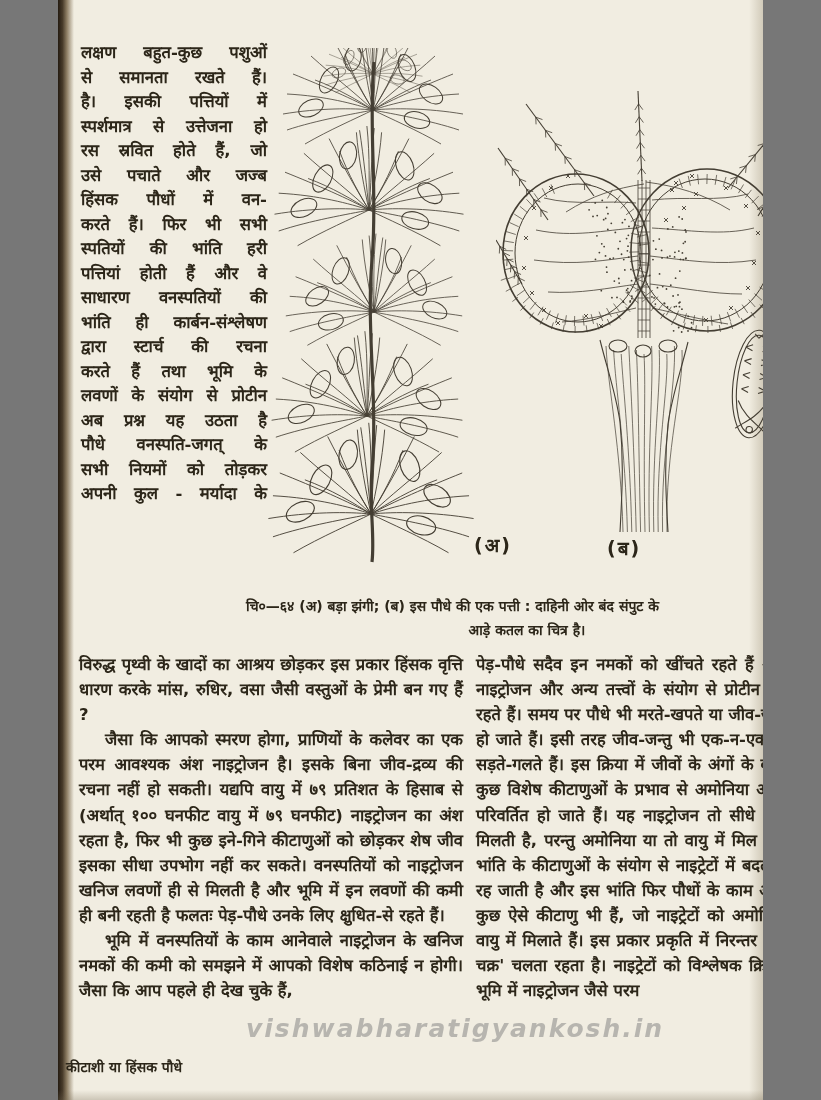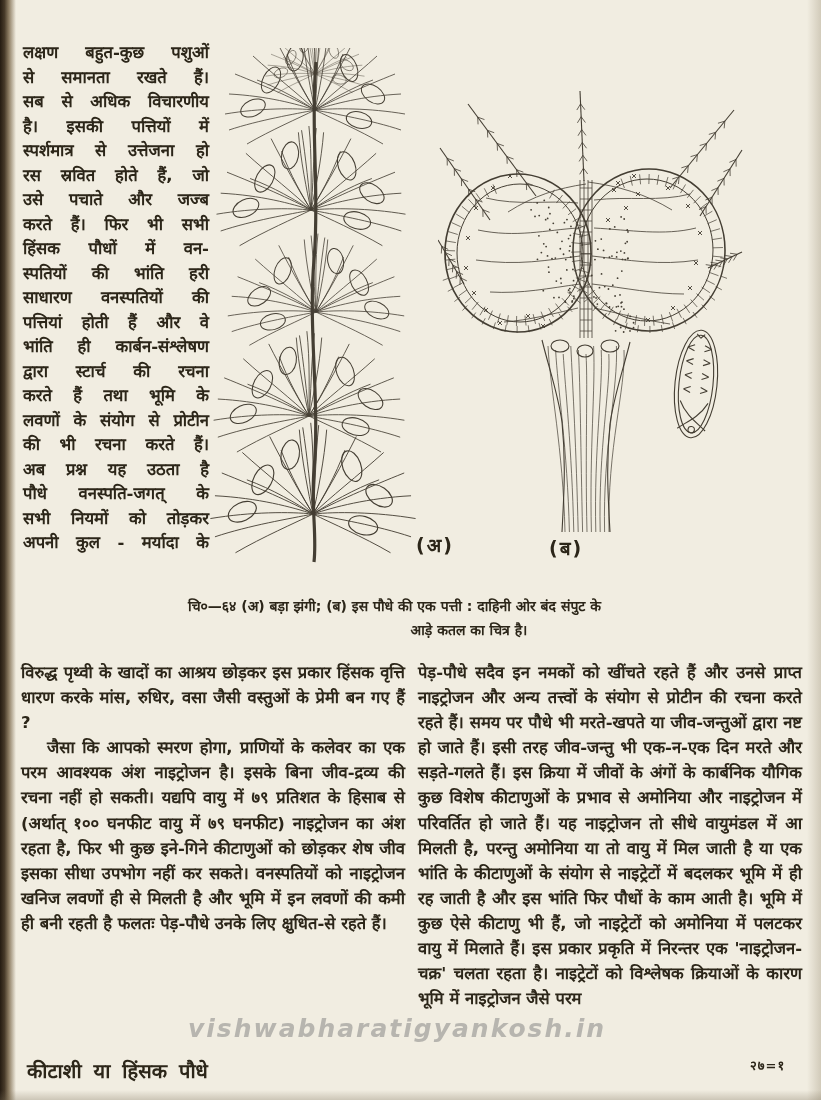--- a/index.html
+++ b/index.html
@@ -1,17 +1,17 @@
 <!DOCTYPE html>
 <html><head>
 <meta charset="utf-8">
 <style>
   html,body{margin:0;padding:0;background:#777;}
   .page{
-    position:relative;width:821px;height:1100px;margin:0 auto;overflow:hidden;
+    position:relative;width:705px;height:1100px;margin:0 auto;overflow:hidden;
     background:#f1ede1;
     font-family:"DejaVu Sans",sans-serif;
     color:#2c2619;
   }
   .spine{position:absolute;left:0;top:0;width:16px;height:1100px;
     background:linear-gradient(to right,#241b11 0%,#473a29 28%,#8d7d63 55%,rgba(241,237,225,0) 100%);}
   .right-edge{position:absolute;right:0;top:0;width:14px;height:1100px;
     background:linear-gradient(to left,rgba(150,138,112,0.35),rgba(241,237,225,0));}
   .bottom-edge{position:absolute;left:0;bottom:0;width:821px;height:10px;
     background:linear-gradient(to top,rgba(120,108,86,0.30),rgba(241,237,225,0));}
@@ -25,60 +25,58 @@
   .fig-label{position:absolute;font-size:19px;font-weight:600;letter-spacing:2px;}
   .lblA{left:416px;top:532px;}
   .lblB{left:549px;top:535px;}
 
   .caption{position:absolute;left:188px;top:594px;width:562px;
     font-size:14px;line-height:24px;font-weight:600;}
   .caption .c2{text-align:center;}
 
   .cols{position:absolute;left:21px;top:652px;width:782px;display:flex;gap:13px;
     font-size:16.5px;line-height:25.1px;font-weight:600;}
-  .col{width:384px;margin-top:8px;}
+  .col{width:384px;}
   .col p{margin:0;text-align:justify;}
   .col p.indent{text-indent:26px;}
 
   .watermark{position:absolute;left:188px;top:1014px;width:616px;text-align:left;
     font-size:25px;font-style:italic;font-weight:700;letter-spacing:2px;
     color:rgba(125,125,125,0.50);}
 
-  .footer-title{position:absolute;left:27px;top:1057px;font-size:20px;font-weight:600;font-family:Liberation Mono, monospace;}
+  .footer-title{position:absolute;left:8px;top:1057px;font-size:14px;font-weight:600;}
   .page-number{position:absolute;left:750px;top:1056px;font-size:13px;font-weight:700;letter-spacing:1px;}
 
   svg{display:block;width:100%;height:100%;}
   .stroke{stroke:#443e33;fill:none;}
 </style>
 </head>
 <body>
 
 <div class="page">
   <div class="spine"></div>
   <div class="right-edge"></div>
   <div class="bottom-edge"></div>
 
   <div class="narrow-col">
       <div class="ln">लक्षण बहुत-कुछ पशुओं</div>
       <div class="ln">से समानता रखते हैं।</div>
-      <div class="ln">सब से अधिक विचारणीय</div>
       <div class="ln">है। इसकी पत्तियों में</div>
       <div class="ln">स्पर्शमात्र से उत्तेजना हो</div>
       <div class="ln">रस स्रवित होते हैं, जो</div>
       <div class="ln">उसे पचाते और जज्ब</div>
+      <div class="ln">हिंसक पौधों में वन-</div>
       <div class="ln">करते हैं। फिर भी सभी</div>
-      <div class="ln">हिंसक पौधों में वन-</div>
       <div class="ln">स्पतियों की भांति हरी</div>
+      <div class="ln">पत्तियां होती हैं और वे</div>
       <div class="ln">साधारण वनस्पतियों की</div>
-      <div class="ln">पत्तियां होती हैं और वे</div>
       <div class="ln">भांति ही कार्बन-संश्लेषण</div>
       <div class="ln">द्वारा स्टार्च की रचना</div>
       <div class="ln">करते हैं तथा भूमि के</div>
       <div class="ln">लवणों के संयोग से प्रोटीन</div>
-      <div class="ln">की भी रचना करते हैं।</div>
       <div class="ln">अब प्रश्न यह उठता है</div>
       <div class="ln">पौधे वनस्पति-जगत् के</div>
       <div class="ln">सभी नियमों को तोड़कर</div>
       <div class="ln">अपनी कुल - मर्यादा के</div>
     </div>
 
   <div class="figA">
     <svg viewBox="0 0 252 518" id="figA-svg">
       <defs>
         <g id="fanA" class="stroke" stroke-width="0.8">
@@ -559,20 +557,21 @@
 
   <div class="caption">
     <div class="c1">चि०—६४ (अ) बड़ा झंगी;  (ब) इस पौधे की एक पत्ती :  दाहिनी ओर बंद संपुट के</div>
     <div class="c2">आड़े कतल का चित्र है।</div>
   </div>
 
   <div class="cols">
     <div class="col">
       <p>विरुद्ध पृथ्वी के खादों का आश्रय छोड़कर इस प्रकार हिंसक वृत्ति धारण करके मांस, रुधिर, वसा जैसी वस्तुओं के प्रेमी बन गए हैं ?</p>
       <p class="indent">जैसा कि आपको स्मरण होगा, प्राणियों के कलेवर का एक परम आवश्यक अंश नाइट्रोजन है। इसके बिना जीव-द्रव्य की रचना नहीं हो सकती। यद्यपि वायु में ७९ प्रतिशत के हिसाब से (अर्थात् १०० घनफीट वायु में ७९ घनफीट) नाइट्रोजन का अंश रहता है, फिर भी कुछ इने-गिने कीटाणुओं को छोड़कर शेष जीव इसका सीधा उपभोग नहीं कर सकते। वनस्पतियों को नाइट्रोजन खनिज लवणों ही से मिलती है और भूमि में इन लवणों की कमी ही बनी रहती है फलतः पेड़-पौधे उनके लिए क्षुधित-से रहते हैं।</p>
+      <p class="indent">भूमि में वनस्पतियों के काम आनेवाले नाइट्रोजन के खनिज नमकों की कमी को समझने में आपको विशेष कठिनाई न होगी। जैसा कि आप पहले ही देख चुके हैं,</p>
     </div>
     <div class="col">
       <p>पेड़-पौधे सदैव इन नमकों को खींचते रहते हैं और उनसे प्राप्त नाइट्रोजन और अन्य तत्त्वों के संयोग से प्रोटीन की रचना करते रहते हैं। समय पर पौधे भी मरते-खपते या जीव-जन्तुओं द्वारा नष्ट हो जाते हैं। इसी तरह जीव-जन्तु भी एक-न-एक दिन मरते और सड़ते-गलते हैं। इस क्रिया में जीवों के अंगों के कार्बनिक यौगिक कुछ विशेष कीटाणुओं के प्रभाव से अमोनिया और नाइट्रोजन में परिवर्तित हो जाते हैं। यह नाइट्रोजन तो सीधे वायुमंडल में आ मिलती है, परन्तु अमोनिया या तो वायु में मिल जाती है या एक भांति के कीटाणुओं के संयोग से नाइट्रेटों में बदलकर भूमि में ही रह जाती है और इस भांति फिर पौधों के काम आती है। भूमि में कुछ ऐसे कीटाणु भी हैं, जो नाइट्रेटों को अमोनिया में पलटकर वायु में मिलाते हैं। इस प्रकार प्रकृति में निरन्तर एक 'नाइट्रोजन-चक्र' चलता रहता है। नाइट्रेटों को विश्लेषक क्रियाओं के कारण भूमि में नाइट्रोजन जैसे परम</p>
     </div>
   </div>
 
   <div class="watermark">vishwabharatigyankosh.in</div>
 
   <div class="footer-title">कीटाशी या हिंसक पौधे</div>
   <div class="page-number">२७=१</div>

